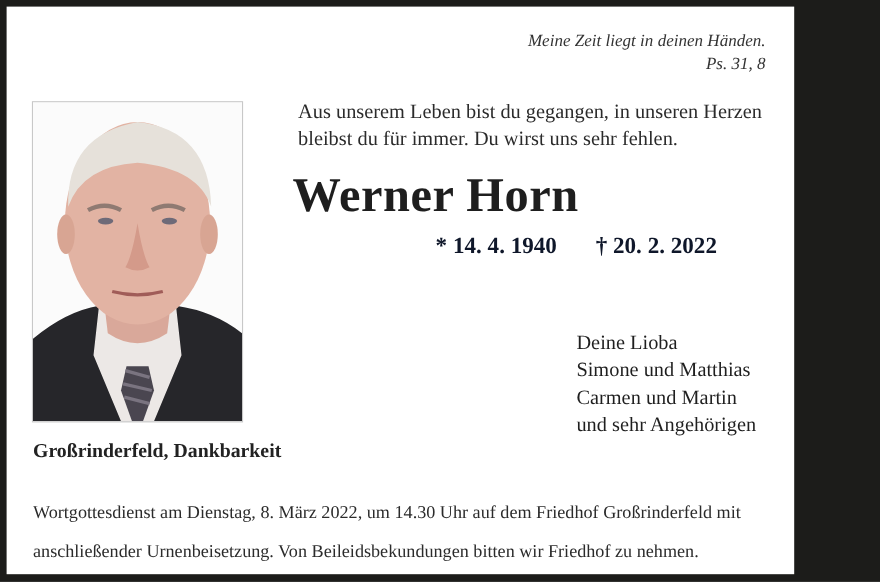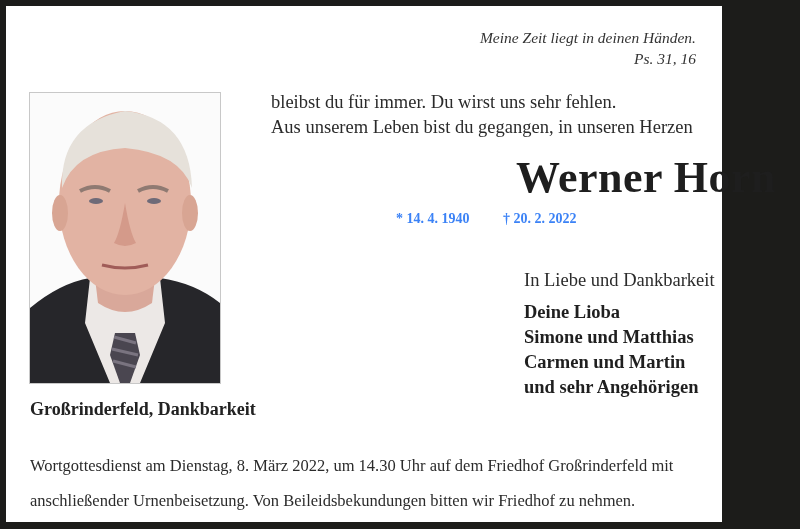--- a/index.html
+++ b/index.html
@@ -38,45 +38,45 @@
     .verse {
       position: absolute;
       left: 265px; top: 84px;
       font-size: 18.5px;
       line-height: 25px;
       color: #2b2b2b;
     }
     .name {
       position: absolute;
       left: 260px; width: 510px; top: 146px;
-      text-align: right;
+      text-align: left;
       font-weight: bold;
       font-size: 44px;
       letter-spacing: 0.5px;
       color: #1e1e1e;
     }
     .dates {
       position: absolute;
       left: 390px; top: 205px;
       font-weight: bold;
-      font-size: 14px;
-      color: #3b82f6;
+      font-size: 21px;
+      color: #0f172a;
       white-space: nowrap;
     }
     .dates .death { margin-left: 30px; }
     .thanks-intro {
       position: absolute;
       left: 518px; top: 264px;
       font-size: 18.5px;
       color: #2b2b2b;
     }
     .mourners {
       position: absolute;
       left: 518px; top: 294px;
-      font-weight: bold;
+      font-weight: normal;
       font-size: 18.5px;
       line-height: 25px;
       color: #1f1f1f;
     }
     .mourners div { white-space: nowrap; }
     .location {
       position: absolute;
       left: 24px; top: 393px;
       font-weight: bold;
       font-size: 18px;
@@ -92,21 +92,21 @@
     }
     .service div { white-space: nowrap; margin-top: 14px; }
   </style>
 </head>
 <body>
 
 <div class="card">
 
   <div class="motto">
     <div>Meine Zeit liegt in deinen Händen.</div>
-    <div>Ps. 31, 16</div>
+    <div>Ps. 31, 8</div>
   </div>
 
   <div class="photo">
     <svg width="190" height="290" viewBox="0 0 190 290">
       <rect width="190" height="290" fill="#fbfbfb"></rect>
 
       <path d="M0 215 Q30 190 60 185 L95 250 L130 185 Q165 190 190 210 L190 290 L0 290 Z" fill="#26262a"></path>
 
       <path d="M60 185 L95 210 L130 185 L135 230 L110 290 L80 290 L55 230 Z" fill="#ece8e6"></path>
 
@@ -128,32 +128,31 @@
       <ellipse cx="66" cy="108" rx="7" ry="3" fill="#6e6a78"></ellipse>
       <ellipse cx="124" cy="108" rx="7" ry="3" fill="#6e6a78"></ellipse>
 
       <path d="M95 110 Q90 140 84 150 Q95 156 106 150 Q100 140 95 110" fill="#d49a8a"></path>
 
       <path d="M72 172 Q95 178 118 172" stroke="#a05c58" stroke-width="3" fill="none"></path>
     </svg>
   </div>
 
   <div class="verse">
+    <div>Aus unserem Leben bist du gegangen, in unseren Herzen</div>
     <div>bleibst du für immer. Du wirst uns sehr fehlen.</div>
-    <div>Aus unserem Leben bist du gegangen, in unseren Herzen</div>
   </div>
 
   <div class="name">Werner Horn</div>
 
   <div class="dates">
     <span>* 14. 4. 1940</span>
     <span class="death">† 20. 2. 2022</span>
   </div>
 
-  <div class="thanks-intro">In Liebe und Dankbarkeit</div>
 
   <div class="mourners">
     <div>Deine Lioba</div>
     <div>Simone und Matthias</div>
     <div>Carmen und Martin</div>
     <div>und sehr Angehörigen</div>
   </div>
 
   <div class="location">Großrinderfeld, Dankbarkeit</div>
 

